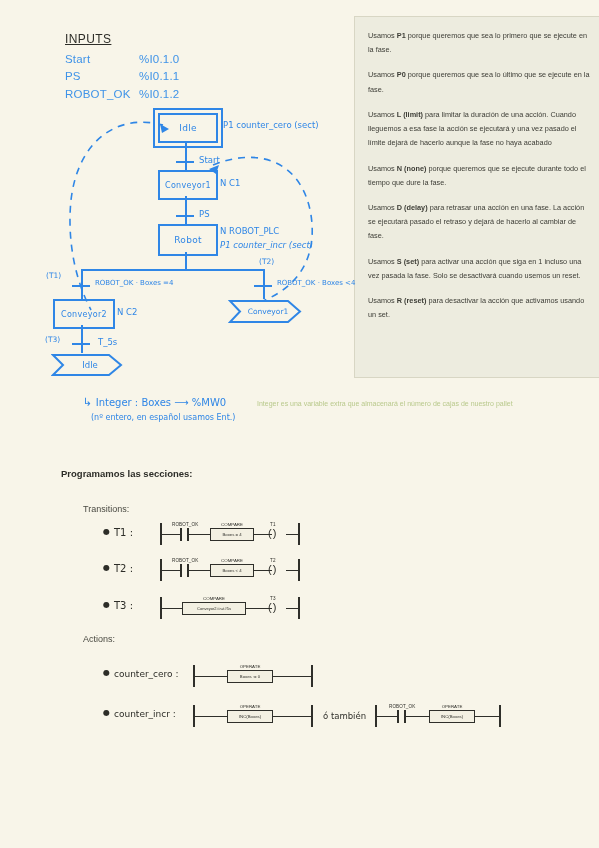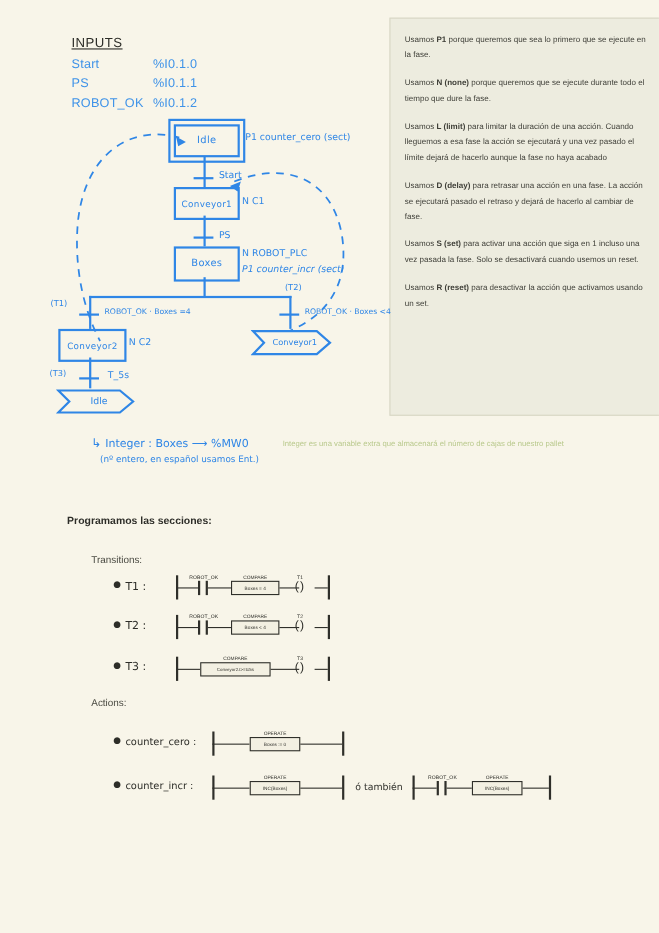--- a/index.html
+++ b/index.html
@@ -98,22 +98,23 @@
     </div>
     <div class="io-row">
       <span class="io-name">ROBOT_OK</span>
       <span class="io-addr">%I0.1.2</span>
     </div>
   </div>
 
 
   <div class="panel">
     <p>Usamos <b>P1</b> porque queremos que sea lo primero que se ejecute en la fase.</p>
+    <p>Usamos <b>P0</b> porque queremos que sea lo último que se ejecute en la fase.</p>
+    <p>Usamos <b>L (limit)</b> para limitar la duración de una acción. Cuando lleguemos a esa fase la acción se ejecutará y una vez pasado el límite dejará de hacerlo aunque la fase no haya acabado</p>
     <p>Usamos <b>N (none)</b> porque queremos que se ejecute durante todo el tiempo que dure la fase.</p>
-    <p>Usamos <b>L (limit)</b> para limitar la duración de una acción. Cuando lleguemos a esa fase la acción se ejecutará y una vez pasado el límite dejará de hacerlo aunque la fase no haya acabado</p>
     <p>Usamos <b>D (delay)</b> para retrasar una acción en una fase. La acción se ejecutará pasado el retraso y dejará de hacerlo al cambiar de fase.</p>
     <p>Usamos <b>S (set)</b> para activar una acción que siga en 1 incluso una vez pasada la fase. Solo se desactivará cuando usemos un reset.</p>
     <p>Usamos <b>R (reset)</b> para desactivar la acción que activamos usando un set.</p>
   </div>
 
   <div class="graf">
 
     <svg class="dash" width="330" height="290">
       <path d="M140,20 C95,8 55,35 48,95 C44,135 52,175 68,205" fill="none" stroke="#2f86e6" stroke-width="1.6" stroke-dasharray="7,6"></path>
       <path d="M146,24 l-9,-5 l2,9 z" fill="#2f86e6"></path>
@@ -133,21 +134,21 @@
     <div class="step" style="left:135px;top:65px;width:56px;height:26px;">
       <span style="font-size:8px;">Conveyor1</span>
     </div>
     <div class="act" style="left:197px;top:72px;">N   C1</div>
 
     <div class="vline" style="left:162px;top:91px;height:28px;"></div>
     <div class="tick" style="left:153px;top:110px;"></div>
     <div class="tlabel" style="left:176px;top:104px;">PS</div>
 
     <div class="step" style="left:135px;top:119px;width:56px;height:28px;">
-      <span>Boxes</span>
+      <span>Robot</span>
     </div>
     <div class="act" style="left:197px;top:120px;">N   ROBOT_PLC</div>
     <div class="act" style="left:197px;top:134px;font-style:italic;">P1  counter_incr  (sect)</div>
 
     <div class="vline" style="left:162px;top:147px;height:18px;"></div>
     <div class="hline" style="left:58px;top:164px;width:184px;"></div>
 
     <div class="vline" style="left:58px;top:164px;height:30px;"></div>
     <div class="tick" style="left:49px;top:180px;"></div>
     <div class="tname" style="left:23px;top:166px;">(T1)</div>

